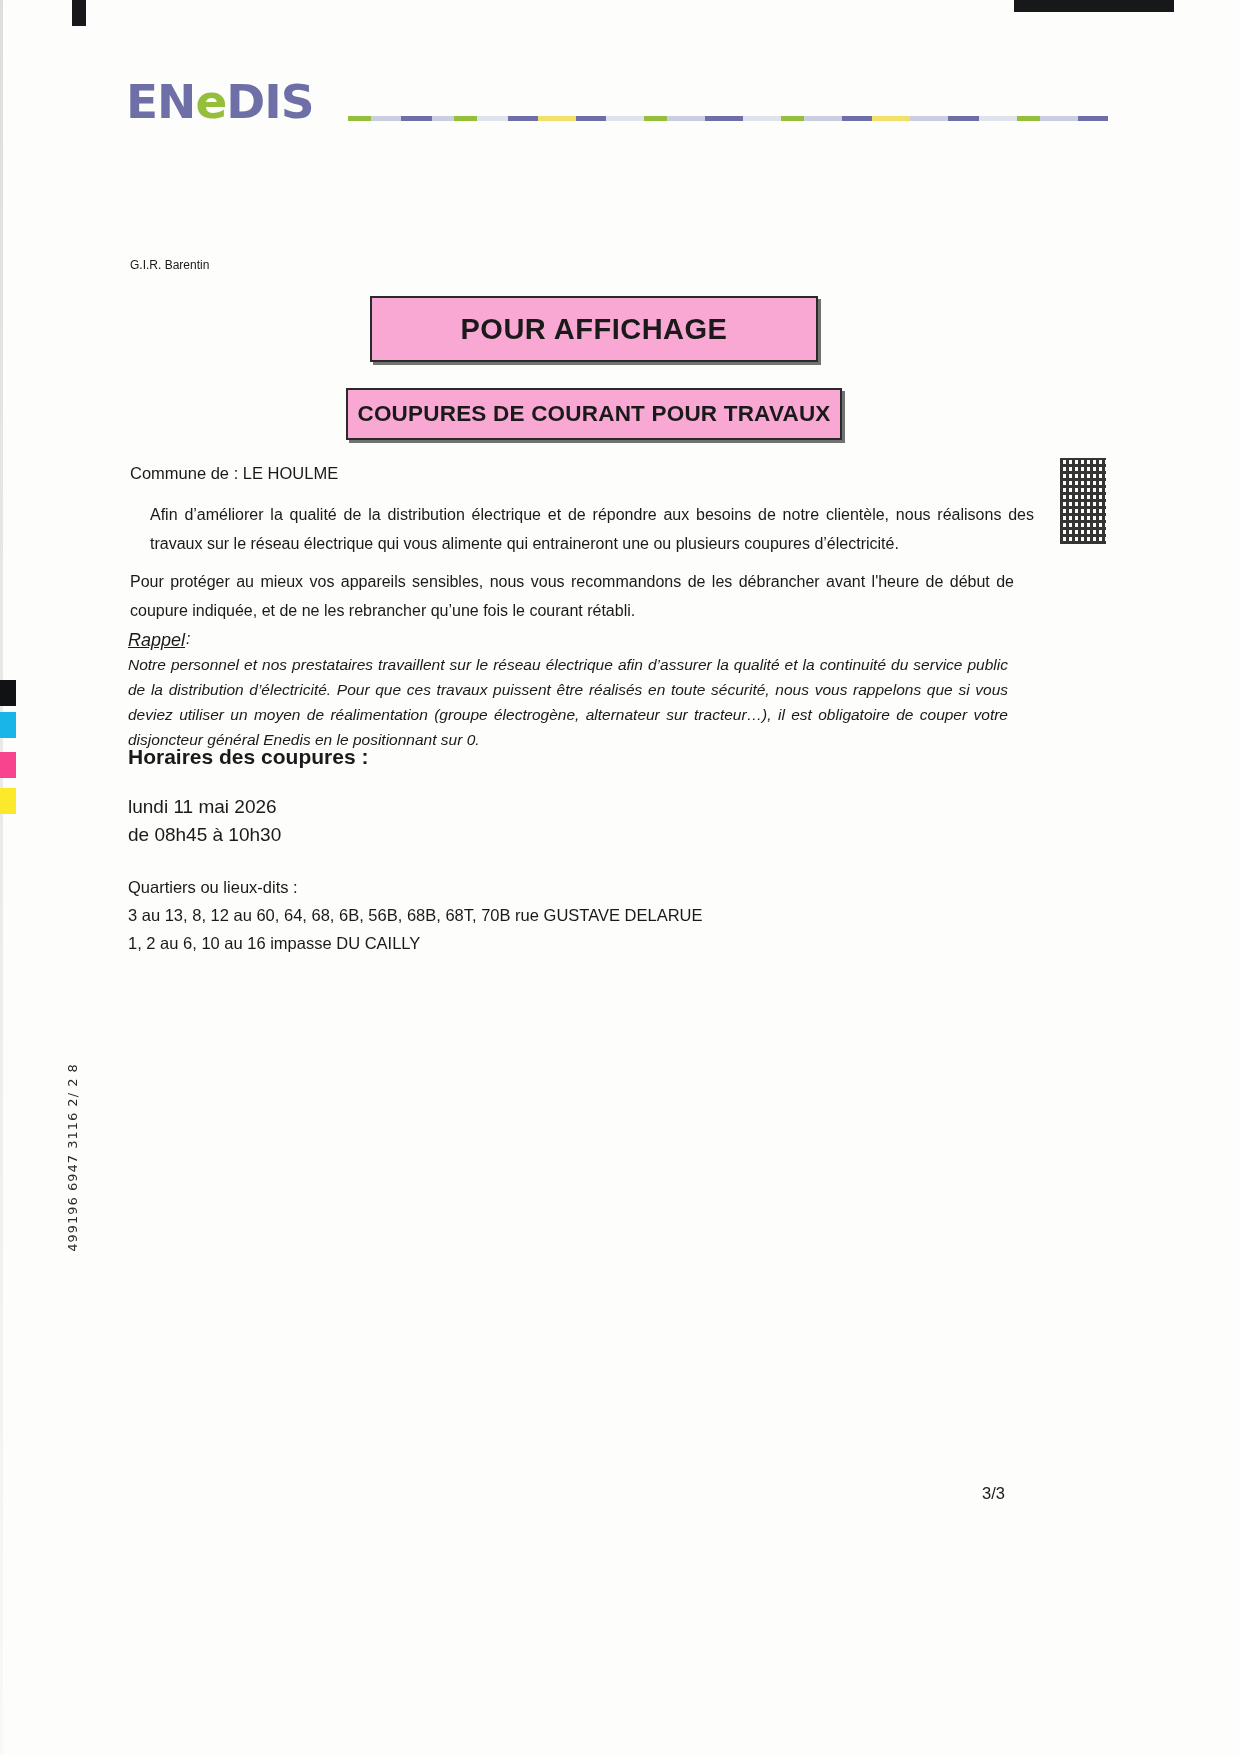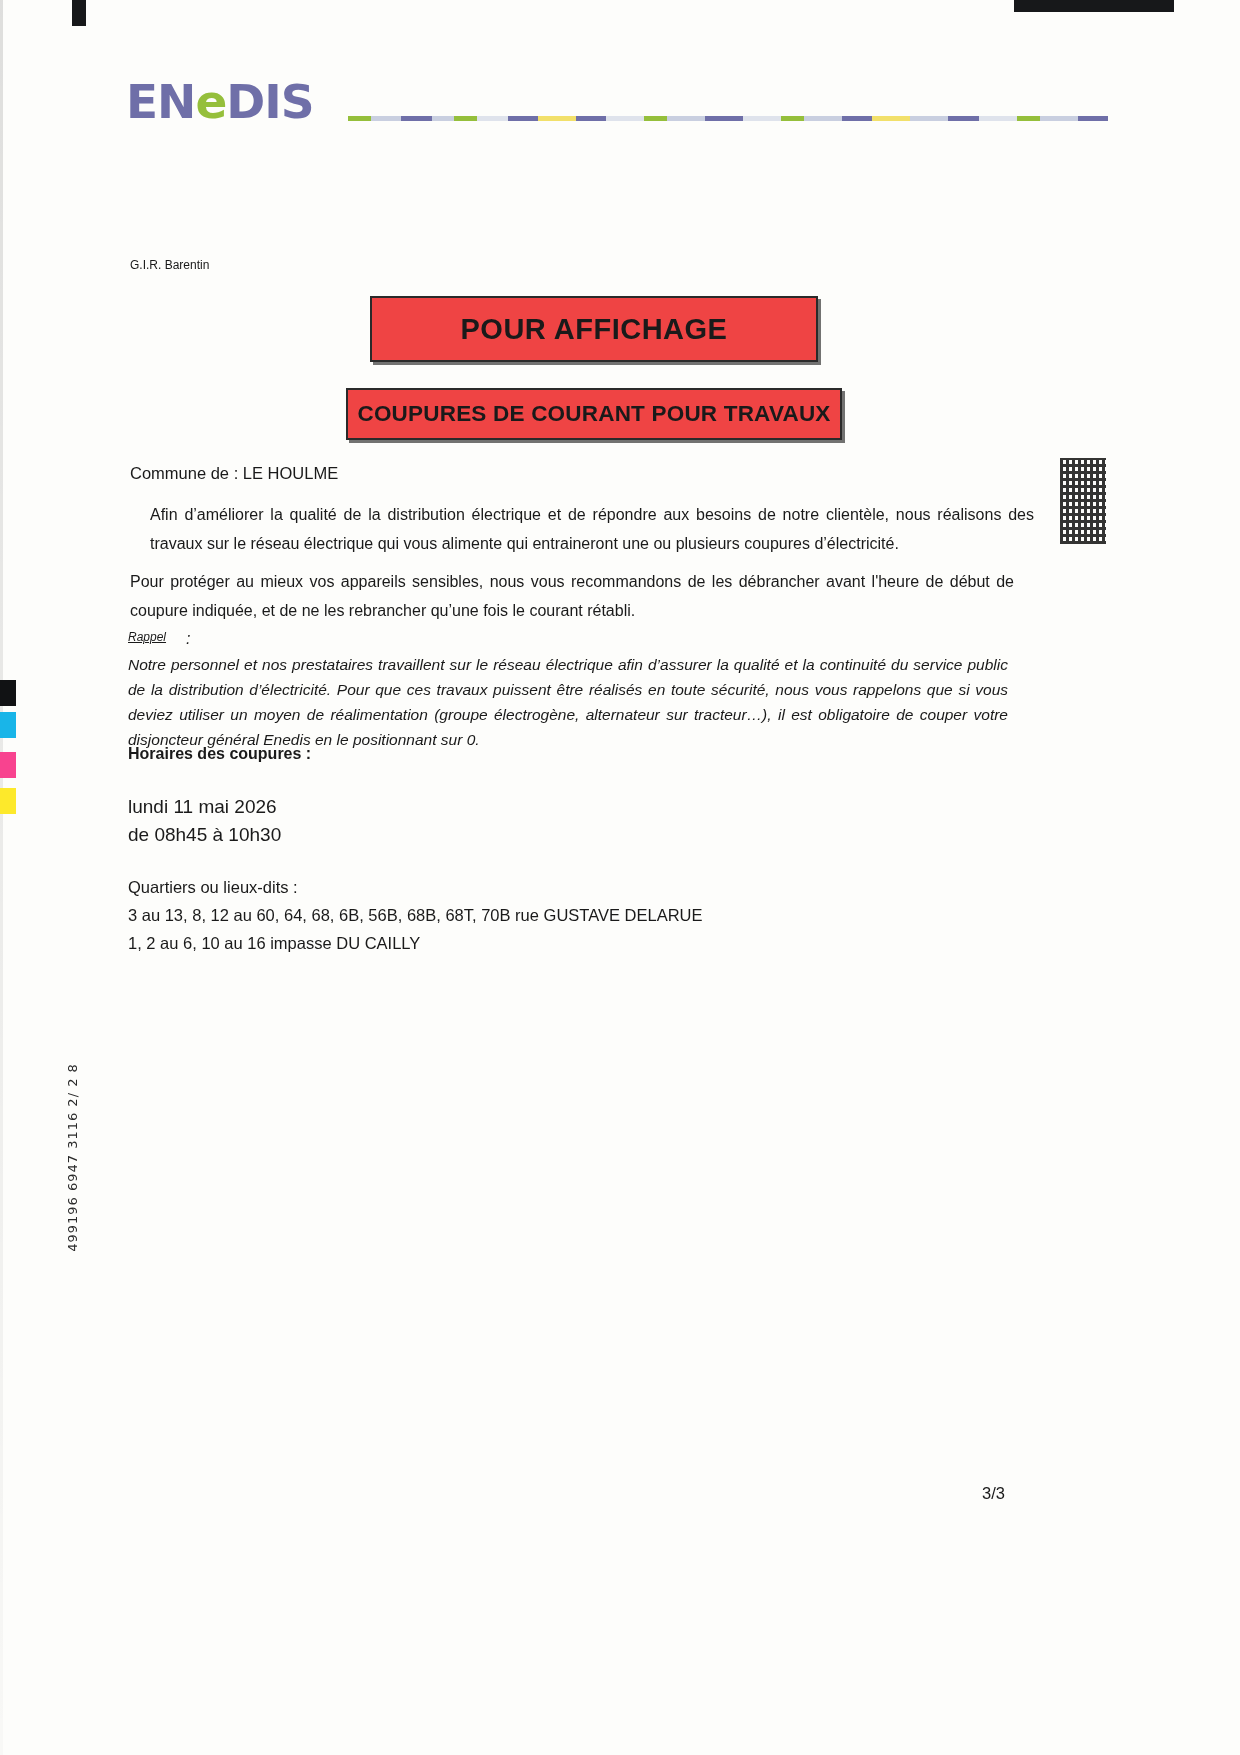--- a/index.html
+++ b/index.html
@@ -81,21 +81,21 @@
     position: absolute;
     left: 130px;
     top: 258px;
     font-size: 12px;
   }
 
   .box {
     position: absolute;
     border: 2px solid #2a2a2a;
     box-shadow: 3px 3px 0 rgba(0,0,0,0.55);
-    background: #ef4444;
+    background: #f9a8d4;
     display: flex;
     align-items: center;
     justify-content: center;
   }
   .box-affichage {
     left: 370px;
     top: 296px;
     width: 444px;
     height: 62px;
   }
@@ -131,21 +131,21 @@
     line-height: 29px;
     text-align: justify;
   }
   .para-1 { top: 500px; margin-left: 20px; }
   .para-2 { top: 567px; }
 
   .rappel-title {
     position: absolute;
     left: 128px;
     top: 630px;
-    font-size: 12px;
+    font-size: 18px;
     font-style: italic;
     text-decoration: underline;
   }
   .rappel-colon {
     position: absolute;
     left: 186px;
     top: 630px;
     font-size: 16px;
     font-style: italic;
   }
@@ -157,21 +157,21 @@
     font-size: 15.5px;
     font-style: italic;
     line-height: 25px;
     text-align: justify;
   }
 
   .horaires-label {
     position: absolute;
     left: 128px;
     top: 745px;
-    font-size: 16px;
+    font-size: 21px;
     font-weight: bold;
   }
   .horaires-date {
     position: absolute;
     left: 128px;
     top: 796px;
     font-size: 19px;
   }
   .horaires-time {
     position: absolute;

